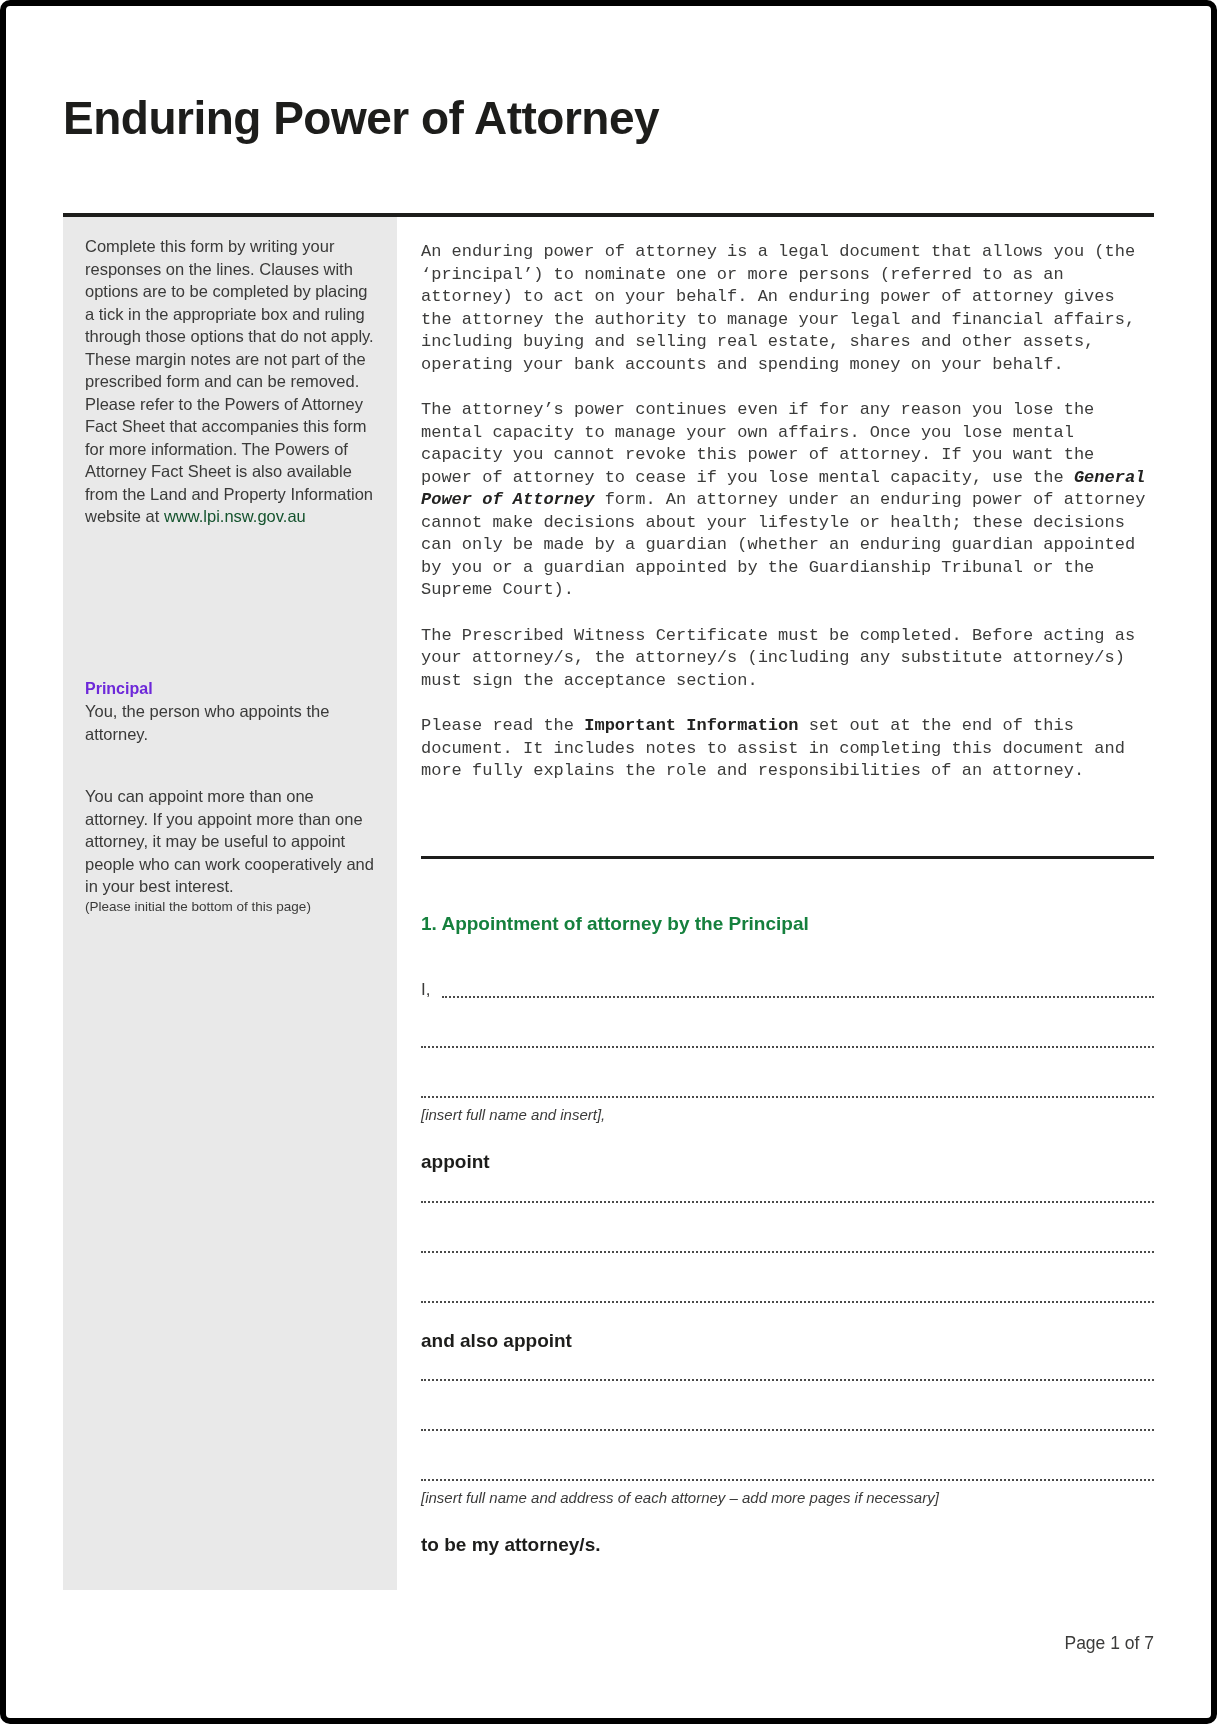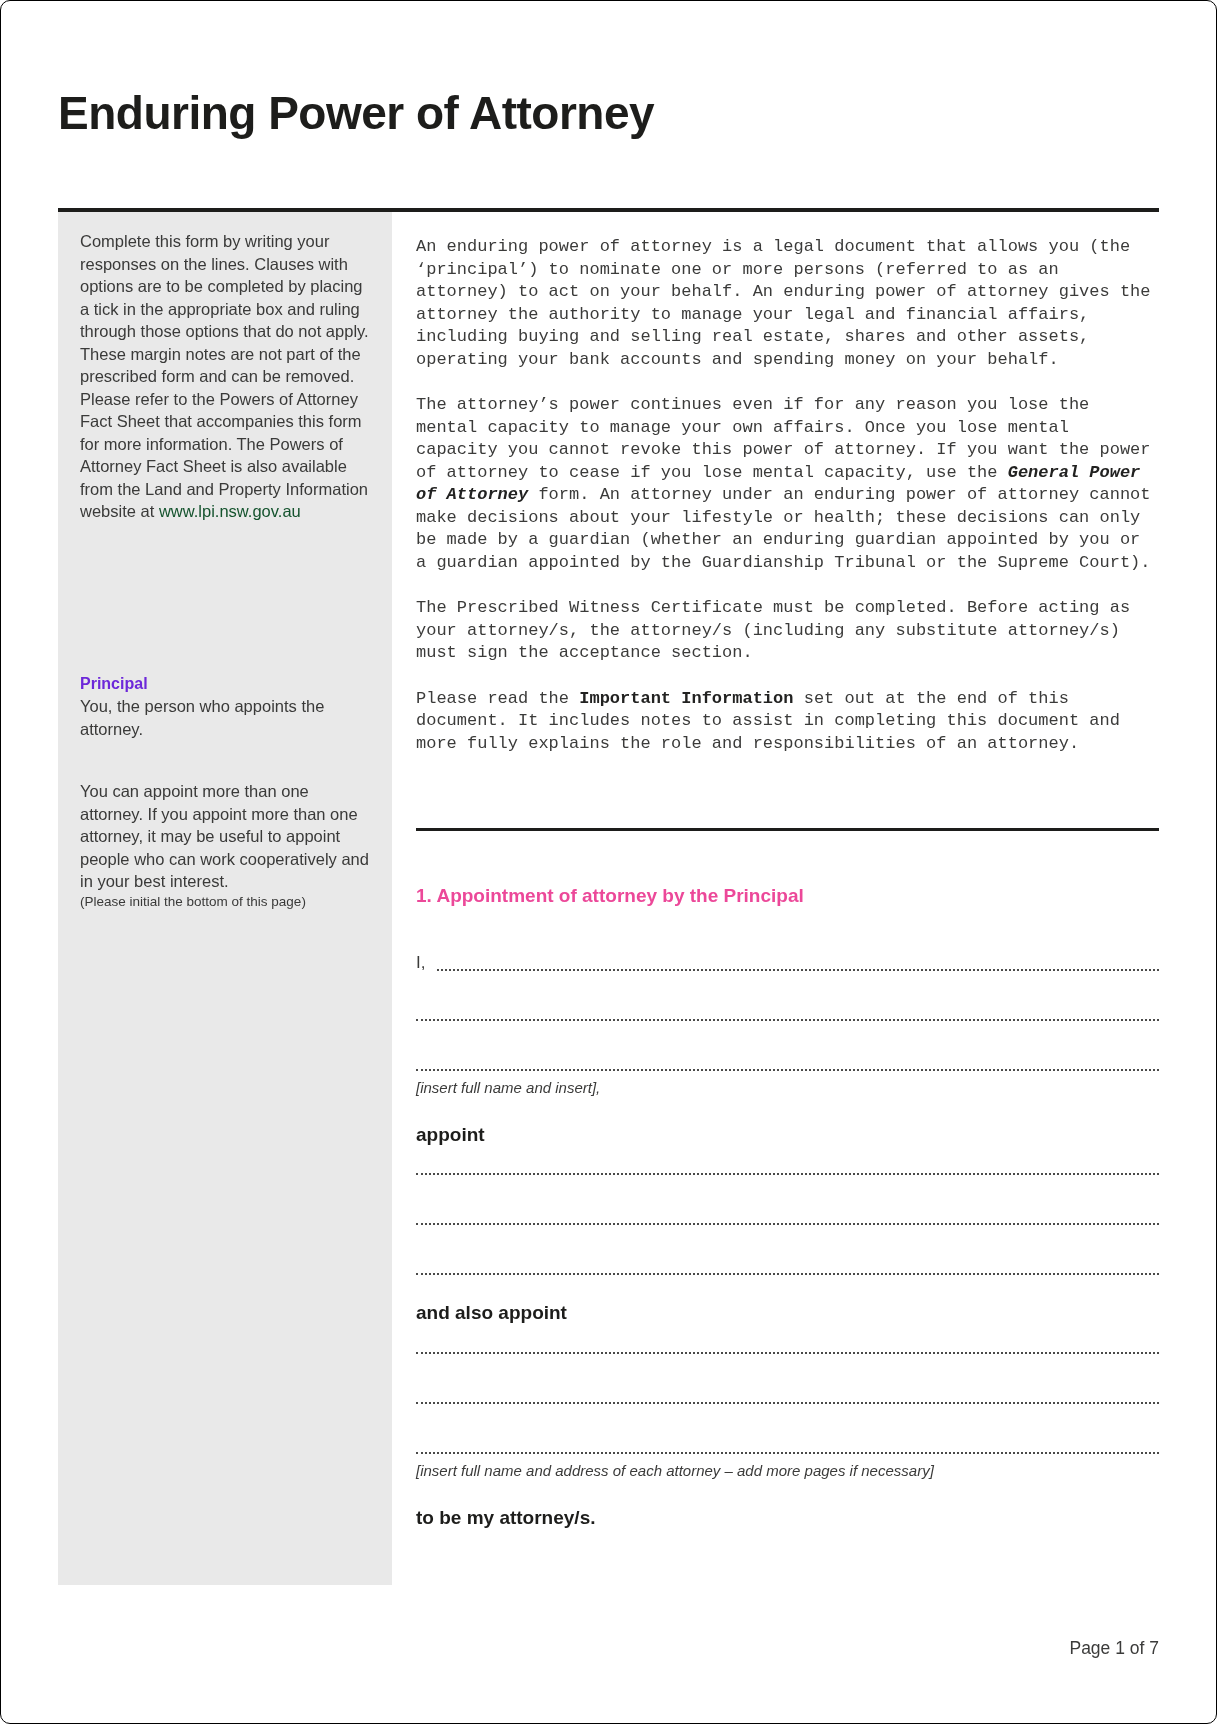--- a/index.html
+++ b/index.html
@@ -5,21 +5,21 @@
   * { box-sizing: border-box; }
   html, body { margin: 0; padding: 0; background: #ffffff; }
   .page {
     position: relative;
     width: 1217px;
     height: 1724px;
     background: #ffffff;
     font-family: "Liberation Sans", sans-serif;
     color: #3b3b3a;
     padding: 0 57px;
-    border: 1px solid #000000;
+    border: 6px solid #000000;
     border-radius: 10px;
     overflow: hidden;
   }
   .doc-title {
     margin: 0;
     padding-top: 86px;
     font-size: 46px;
     line-height: 52px;
     font-weight: bold;
     letter-spacing: -0.5px;
@@ -79,21 +79,21 @@
   .b { font-weight: bold; color: #222221; }
   .mid-rule {
     height: 3px;
     background: #1d1d1b;
     margin-top: 73px;
   }
   .section-heading {
     margin: 54px 0 0 0;
     font-size: 19px;
     font-weight: bold;
-    color: #ec4899;
+    color: #15803d;
   }
   .dotline {
     border-bottom: 2px dotted #4a4a49;
     height: 2px;
   }
   .fill-first {
     display: flex;
     align-items: flex-end;
     margin-top: 46px;
   }

